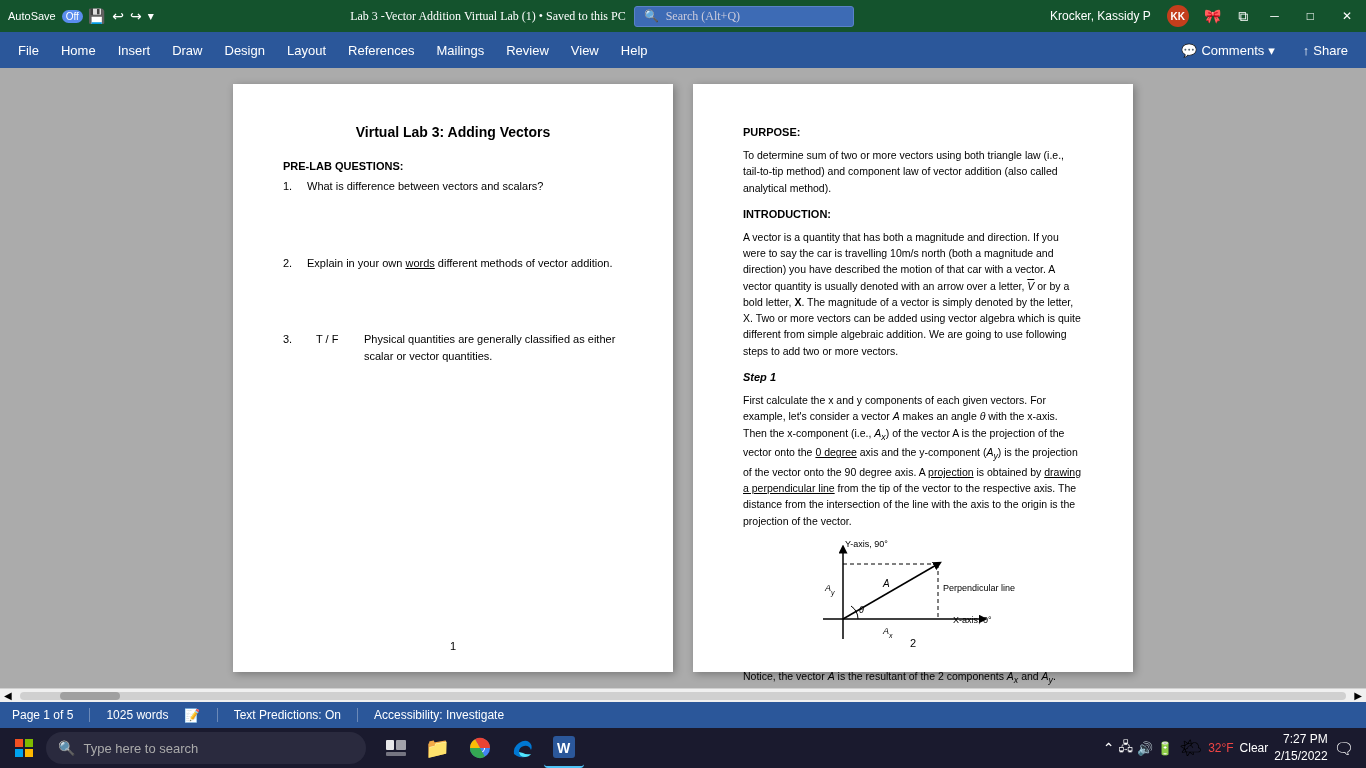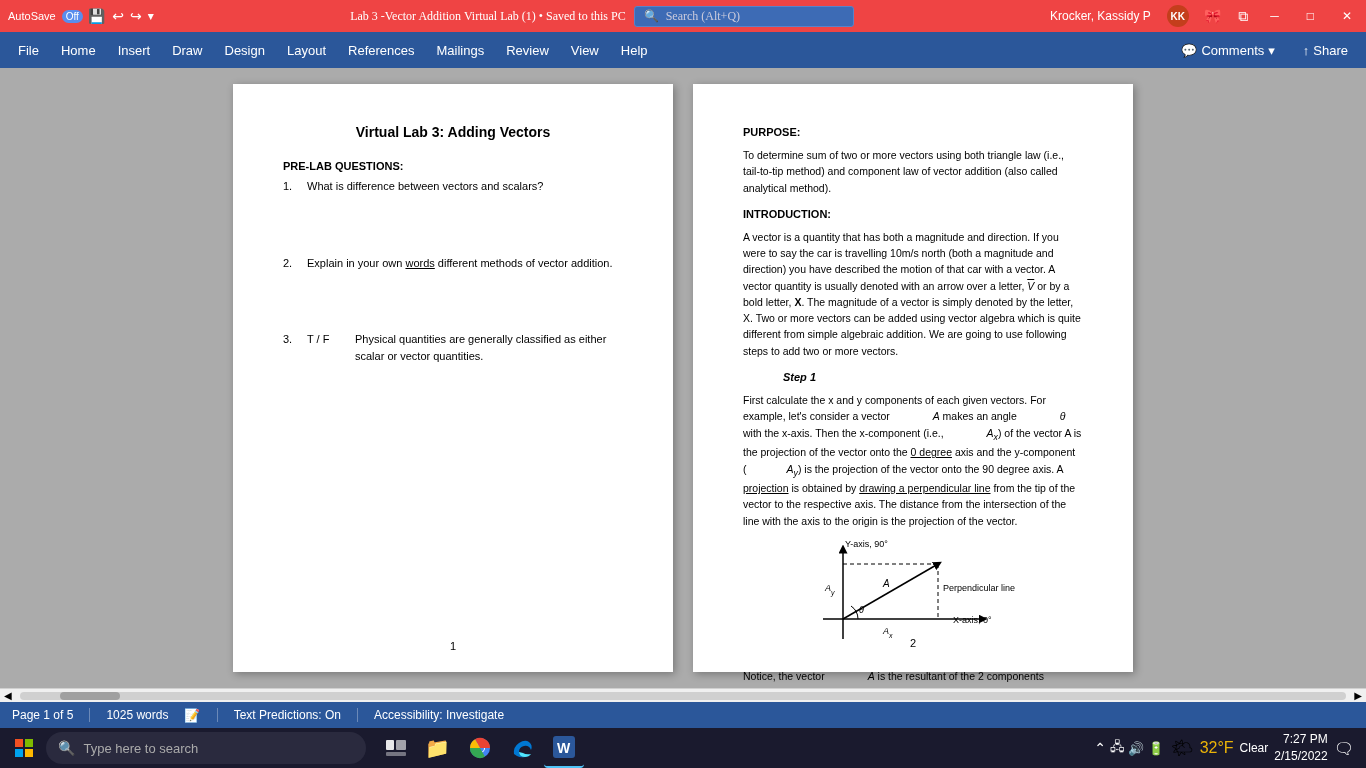--- a/index.html
+++ b/index.html
@@ -1,21 +1,21 @@
 <!DOCTYPE html>
 <html><head>
   <meta charset="utf-8">
   <style>
     * { margin: 0; padding: 0; box-sizing: border-box; }
     body { font-family: 'Segoe UI', Arial, sans-serif; background: #f0f0f0; width: 1366px; height: 768px; overflow: hidden; user-select: none; }
 
     
     .title-bar {
       height: 32px;
-      background: #ef4444;
+      background: #14532d;
       display: flex;
       align-items: center;
       justify-content: space-between;
       padding: 0 8px;
       color: white;
     }
     .title-bar-left { display: flex; align-items: center; gap: 6px; font-size: 12px; }
     .title-bar-center { display: flex; align-items: center; gap: 8px; flex: 1; justify-content: center; font-size: 12px; font-family: Liberation Serif, serif; }
     .title-bar-right { display: flex; align-items: center; gap: 16px; font-size: 12px; }
     .search-box-title {
@@ -100,21 +100,21 @@
     .page-title {
       text-align: center;
       font-size: 14px;
       font-weight: bold;
       margin-bottom: 20px;
     }
     .section-heading { font-weight: bold; font-size: 11px; margin-bottom: 6px; }
     .question-item { margin-bottom: 24px; display: flex; gap: 8px; font-size: 11px; line-height: 1.5; }
     .q-num { min-width: 16px; }
     .tf-item { margin-bottom: 24px; display: flex; gap: 8px; font-size: 11px; line-height: 1.5; }
-    .tf-label { min-width: 40px; }
+    .tf-label { min-width: 40px; margin-left: 9px; }
 
     .page-number { position: absolute; bottom: 20px; left: 50%; transform: translateX(-50%); font-size: 11px; }
 
     
     .page-right { font-size: 10.5px; line-height: 1.55; }
     .purpose-section { margin-bottom: 10px; }
     .purpose-section .section-heading { font-weight: bold; }
     .diagram-area {
       margin: 10px auto;
       width: 260px;
@@ -192,21 +192,21 @@
     .taskbar-right { margin-left: auto; display: flex; align-items: center; gap: 6px; padding-right: 8px; }
     .sys-icons { display: flex; gap: 4px; align-items: center; }
     .sys-icon { font-size: 14px; color: white; cursor: pointer; }
     .clock { color: white; font-size: 12px; text-align: right; line-height: 1.4; }
     .notif-icon { font-size: 16px; color: white; cursor: pointer; }
 
     
     .vector-diagram { width: 100%; height: 100%; }
 
     .underline { text-decoration: underline; }
-    .italic { font-style: italic; margin-left: 40px; }
+    .italic { font-style: italic; }
   </style>
 </head>
 <body>
 
 <div class="title-bar">
   <div class="title-bar-left">
     <span class="autosave-label">AutoSave</span>
     <span class="toggle-btn">Off</span>
     <span style="font-size:14px;">💾</span>
     <span style="font-size:14px;">↩</span>
@@ -404,21 +404,21 @@
 
   <div class="taskbar-right">
     <div class="sys-icons">
       <span class="sys-icon">⌃</span>
       <span class="sys-icon" style="font-size:13px;">🖧</span>
       <span class="sys-icon" style="font-size:13px;">🔊</span>
       <span class="sys-icon" style="font-size:13px;">🔋</span>
     </div>
     <div style="display:flex;align-items:center;gap:6px;">
       <span style="font-size:18px;">🌤</span>
-      <span style="color:#eab308;font-size:16px;">32°F</span>
+      <span style="color:#ef4444;font-size:12px;">32°F</span>
       <span style="color:white;font-size:12px;">Clear</span>
     </div>
     <div class="clock">
       <div>7:27 PM</div>
       <div>2/15/2022</div>
     </div>
     <span class="notif-icon">🗨</span>
   </div>
 </div>
 

